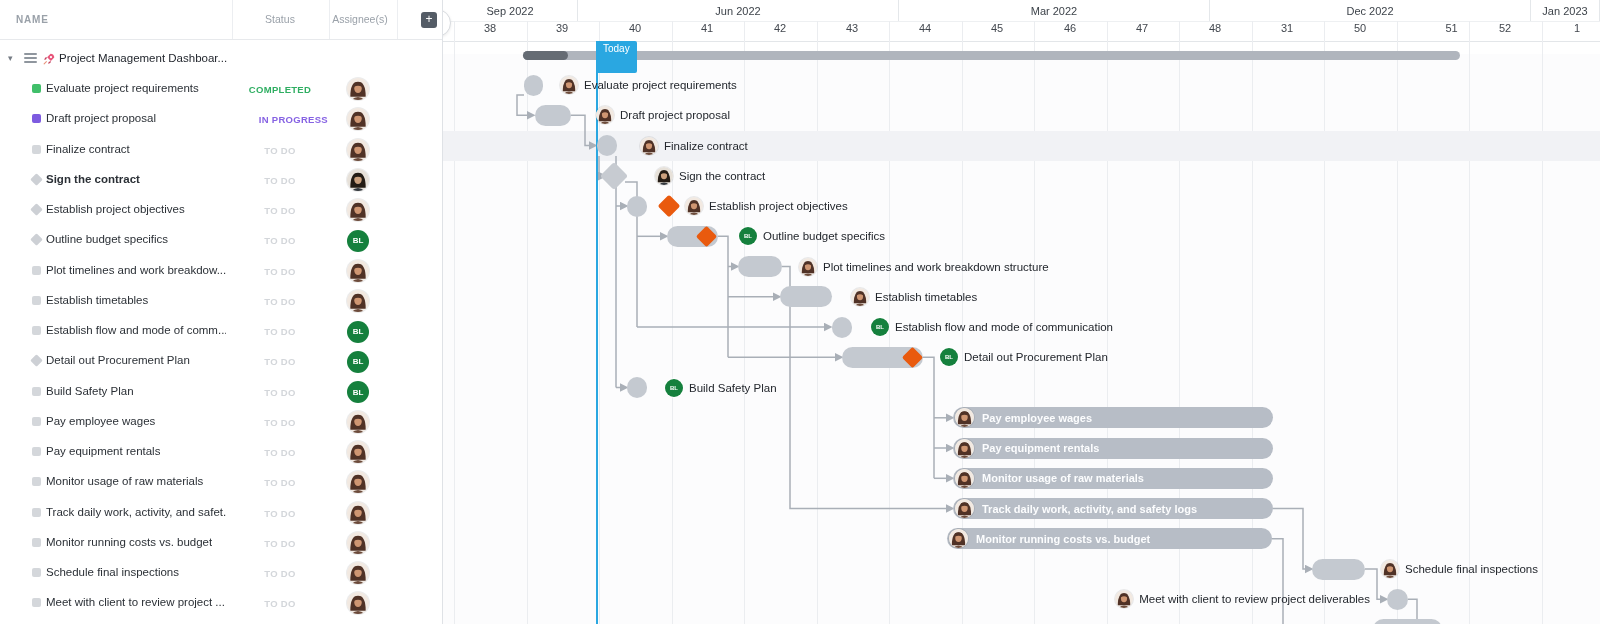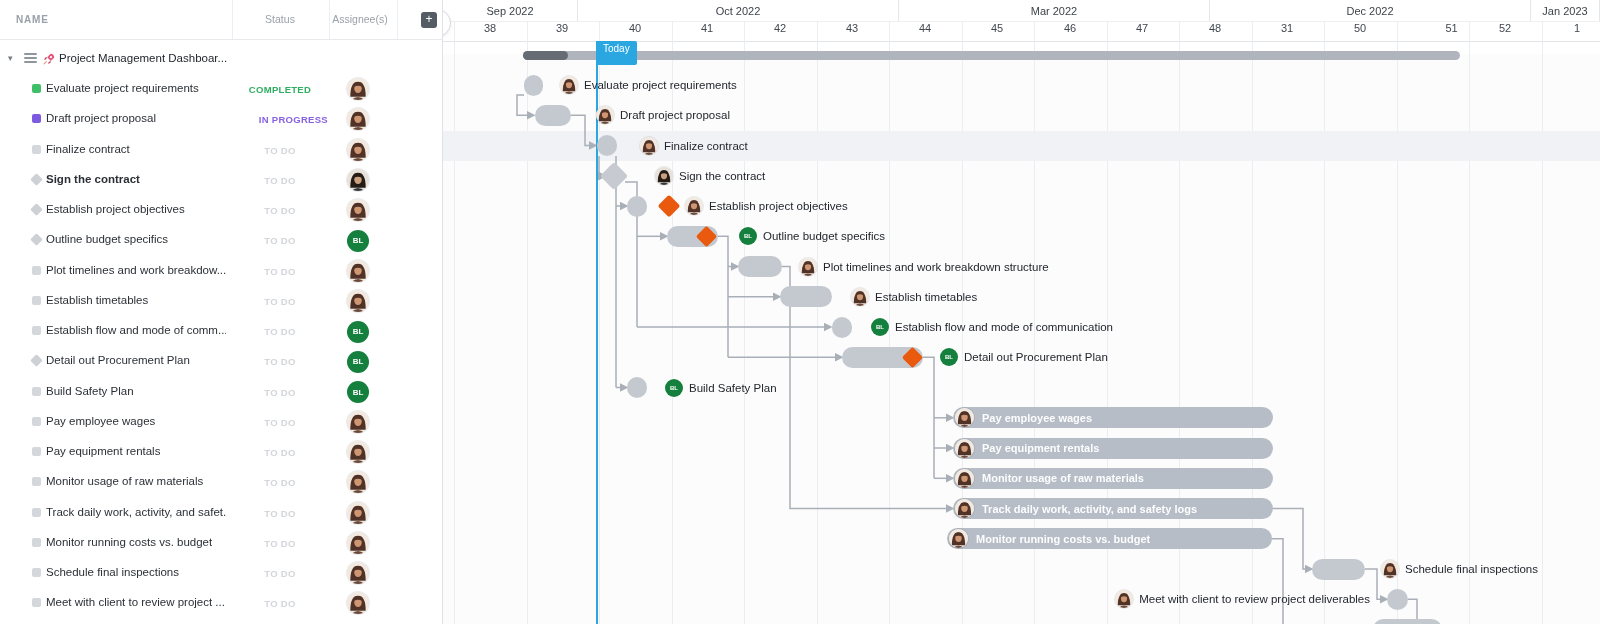--- a/index.html
+++ b/index.html
@@ -46,21 +46,21 @@
     font-size:11px; color:#3d434a; text-align:center; line-height:22px; overflow:hidden; }
   #g-month-divider { position:absolute; left:0; top:21px; width:1157px; height:1px; background:#eef0f2; }
   #g-header-bottom { position:absolute; left:0; top:41px; width:1157px; height:1px; background:#e3e6e9; }
   .g-week { position:absolute; top:22px; font-size:11px; color:#42474e; transform:translateX(-50%); }
   .g-vline { position:absolute; top:21px; height:603px; width:1px; background:#ebedf0; }
   #g-band { position:absolute; left:0; height:30px; width:1157px; background:#f1f2f5; }
   #g-body { position:absolute; left:0; top:42px; width:1157px; height:582px; }
   #g-connectors { position:absolute; left:0; top:0; }
 
   #today-line { position:absolute; width:2px; top:41px; height:583px; background:#2aa7e1; z-index:2; }
-  #today-badge { position:absolute; top:41px; height:24px; background:#2aa7e1; color:#fff; font-size:10px;
+  #today-badge { position:absolute; top:41px; height:32px; background:#2aa7e1; color:#fff; font-size:10px;
     line-height:16px; padding:0 7px; border-radius:2px; z-index:3; cursor:pointer; }
 
   #summary-bar { position:absolute; height:9px; border-radius:4.5px; z-index:1; }
   #summary-progress { position:absolute; left:0; top:0; height:9px; border-radius:4.5px; }
 
   .g-bar { position:absolute; height:21px; border-radius:10.5px; z-index:3; cursor:pointer; }
   .g-milestone { position:absolute; width:20px; height:20px; border-radius:3px; transform:rotate(45deg);
     z-index:3; cursor:pointer; }
   .g-odiamond { position:absolute; width:15px; height:15px; border-radius:2px; transform:rotate(45deg);
     z-index:4; }
@@ -299,21 +299,21 @@
               </svg></span></span>
         </div>
       </div>
   </div>
 
   <div id="gantt">
     <div id="scroll-pill"></div>
     <div id="g-header">
       <div id="g-months">
           <div class="g-month" style="left: 0px; width: 135px;">Sep 2022</div>
-          <div class="g-month" style="left: 135px; width: 321px;">Oct 2022</div>
+          <div class="g-month" style="left: 135px; width: 321px;">Jun 2022</div>
           <div class="g-month" style="left: 456px; width: 311px;">Mar 2022</div>
           <div class="g-month" style="left: 767px; width: 321px;">Dec 2022</div>
           <div class="g-month" style="left: 1088px; width: 69px;">Jan 2023</div>
         </div>
       <div id="g-month-divider"></div>
       <div id="g-weeks">
           <div class="g-week" style="left: 47px;">38</div>
           <div class="g-week" style="left: 119px;">39</div>
           <div class="g-week" style="left: 192px;">40</div>
           <div class="g-week" style="left: 264px;">41</div>

